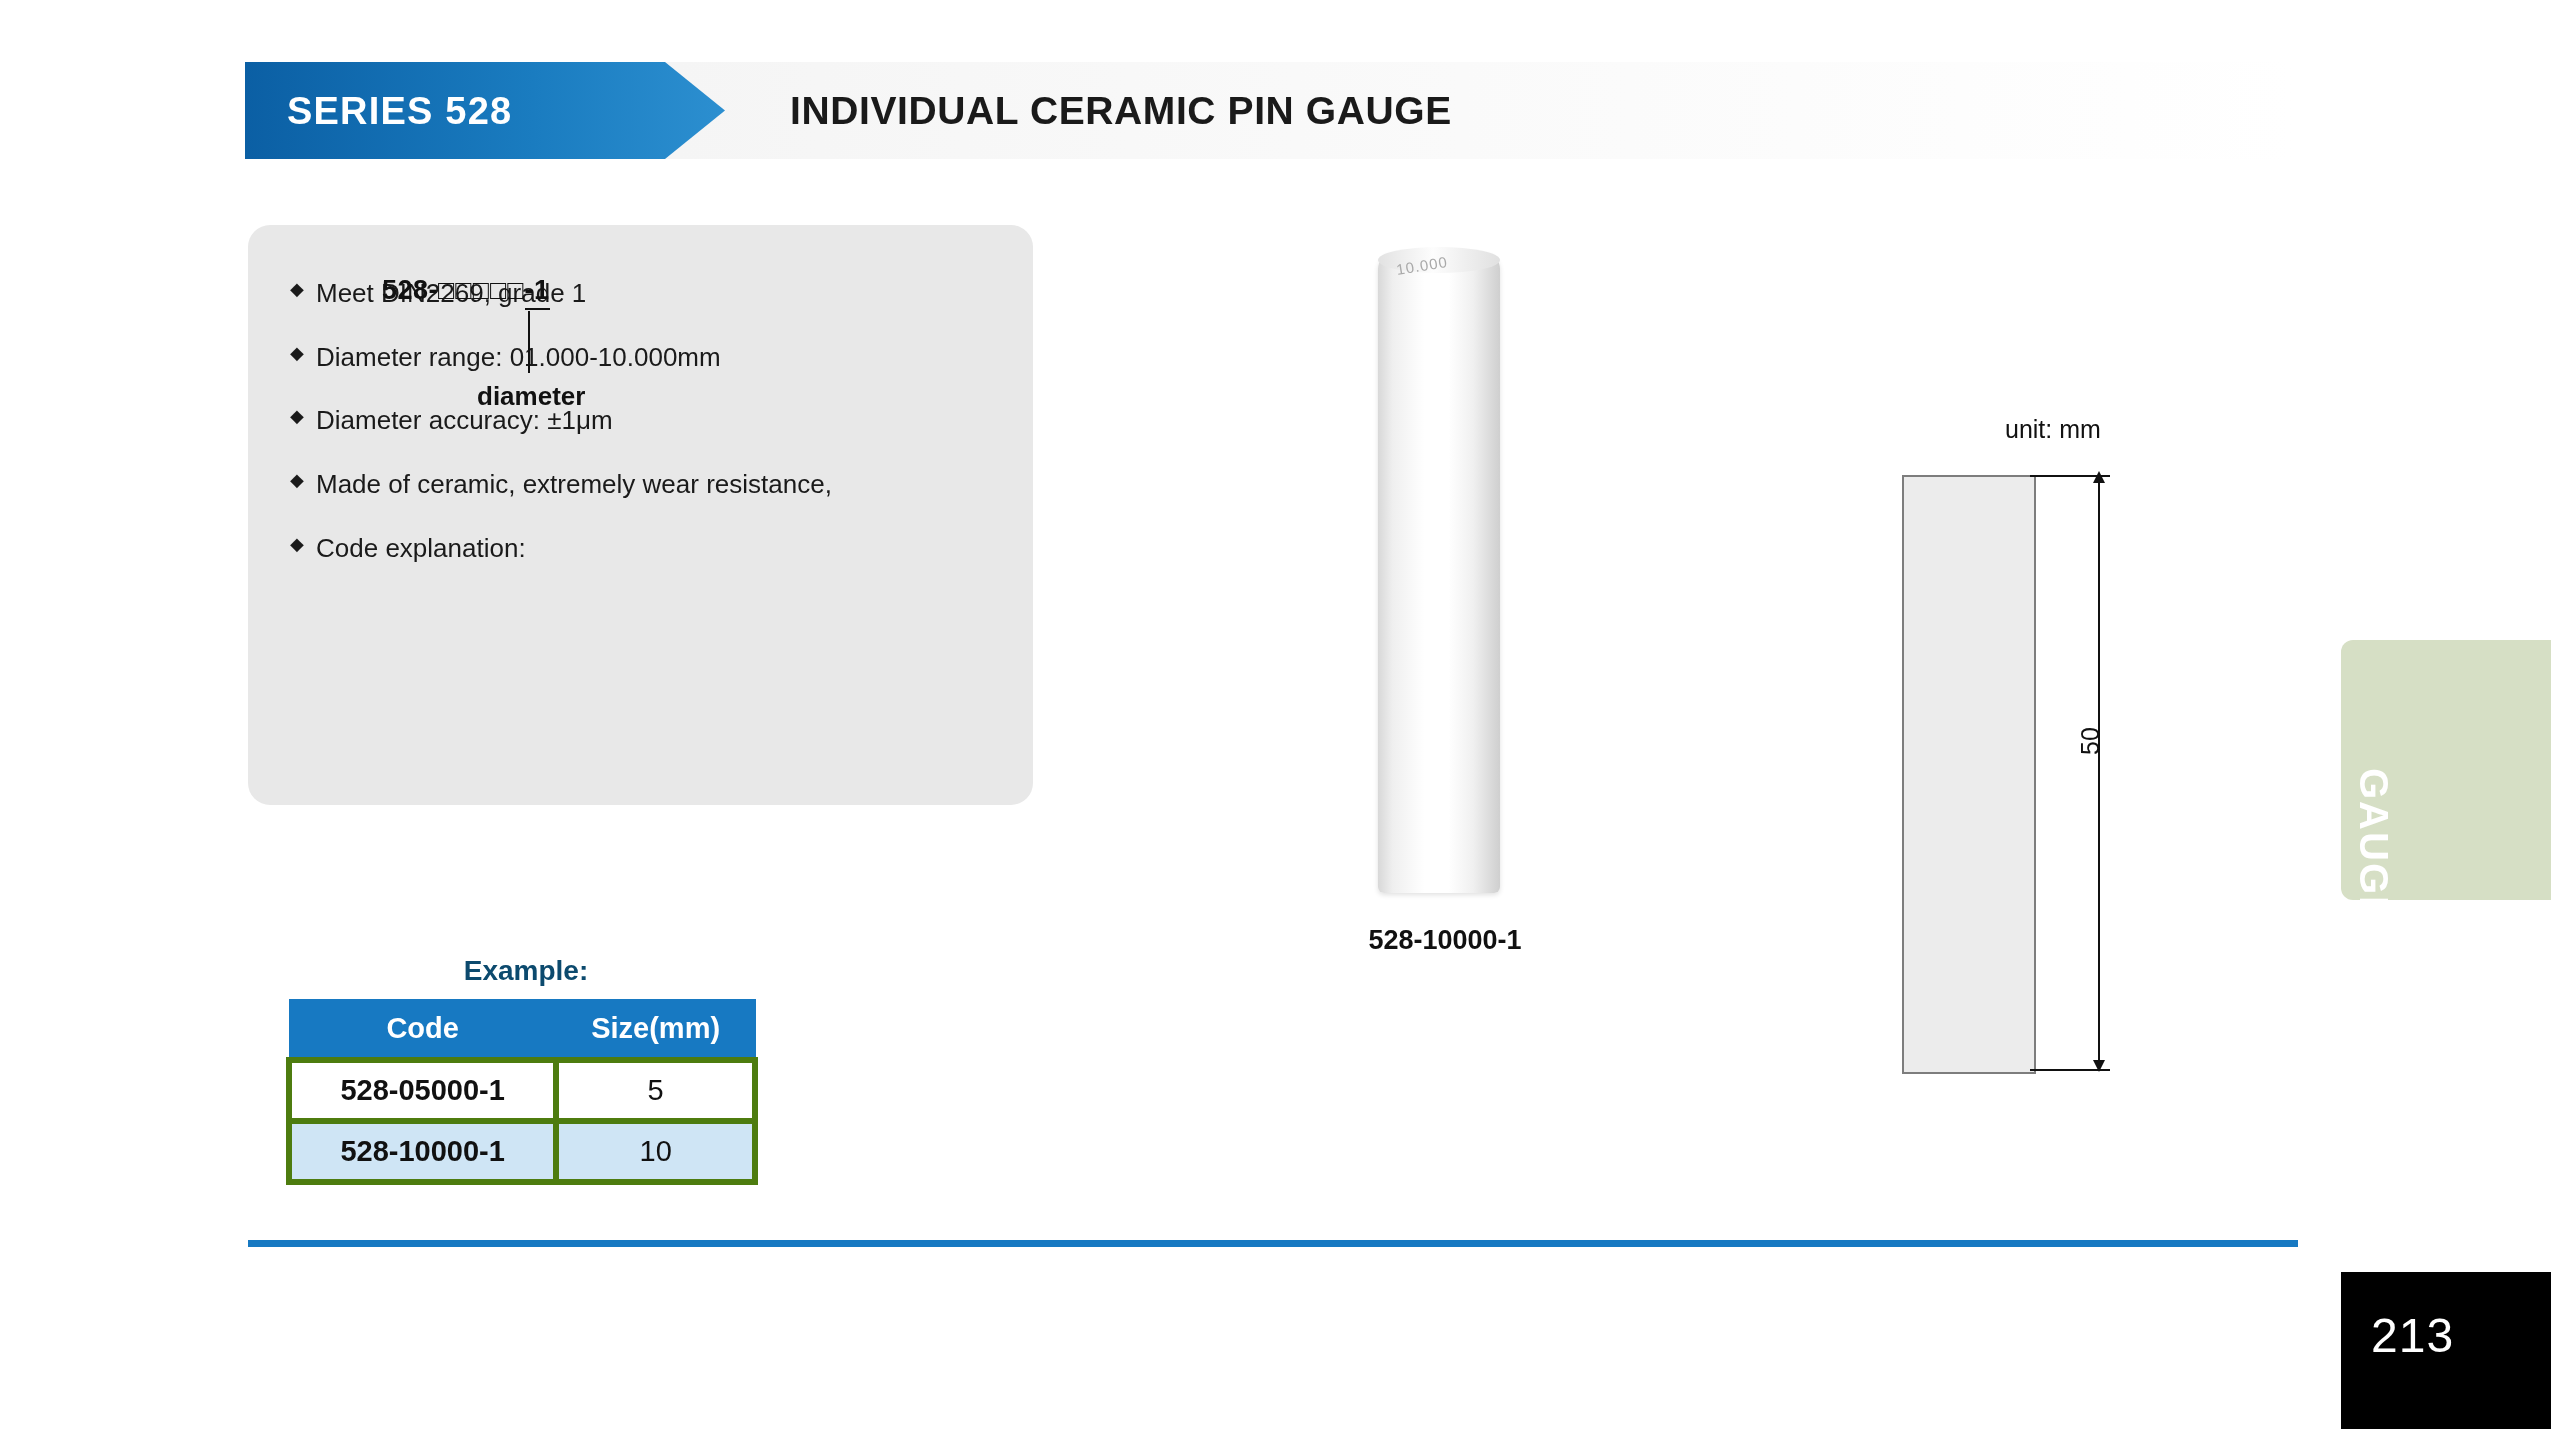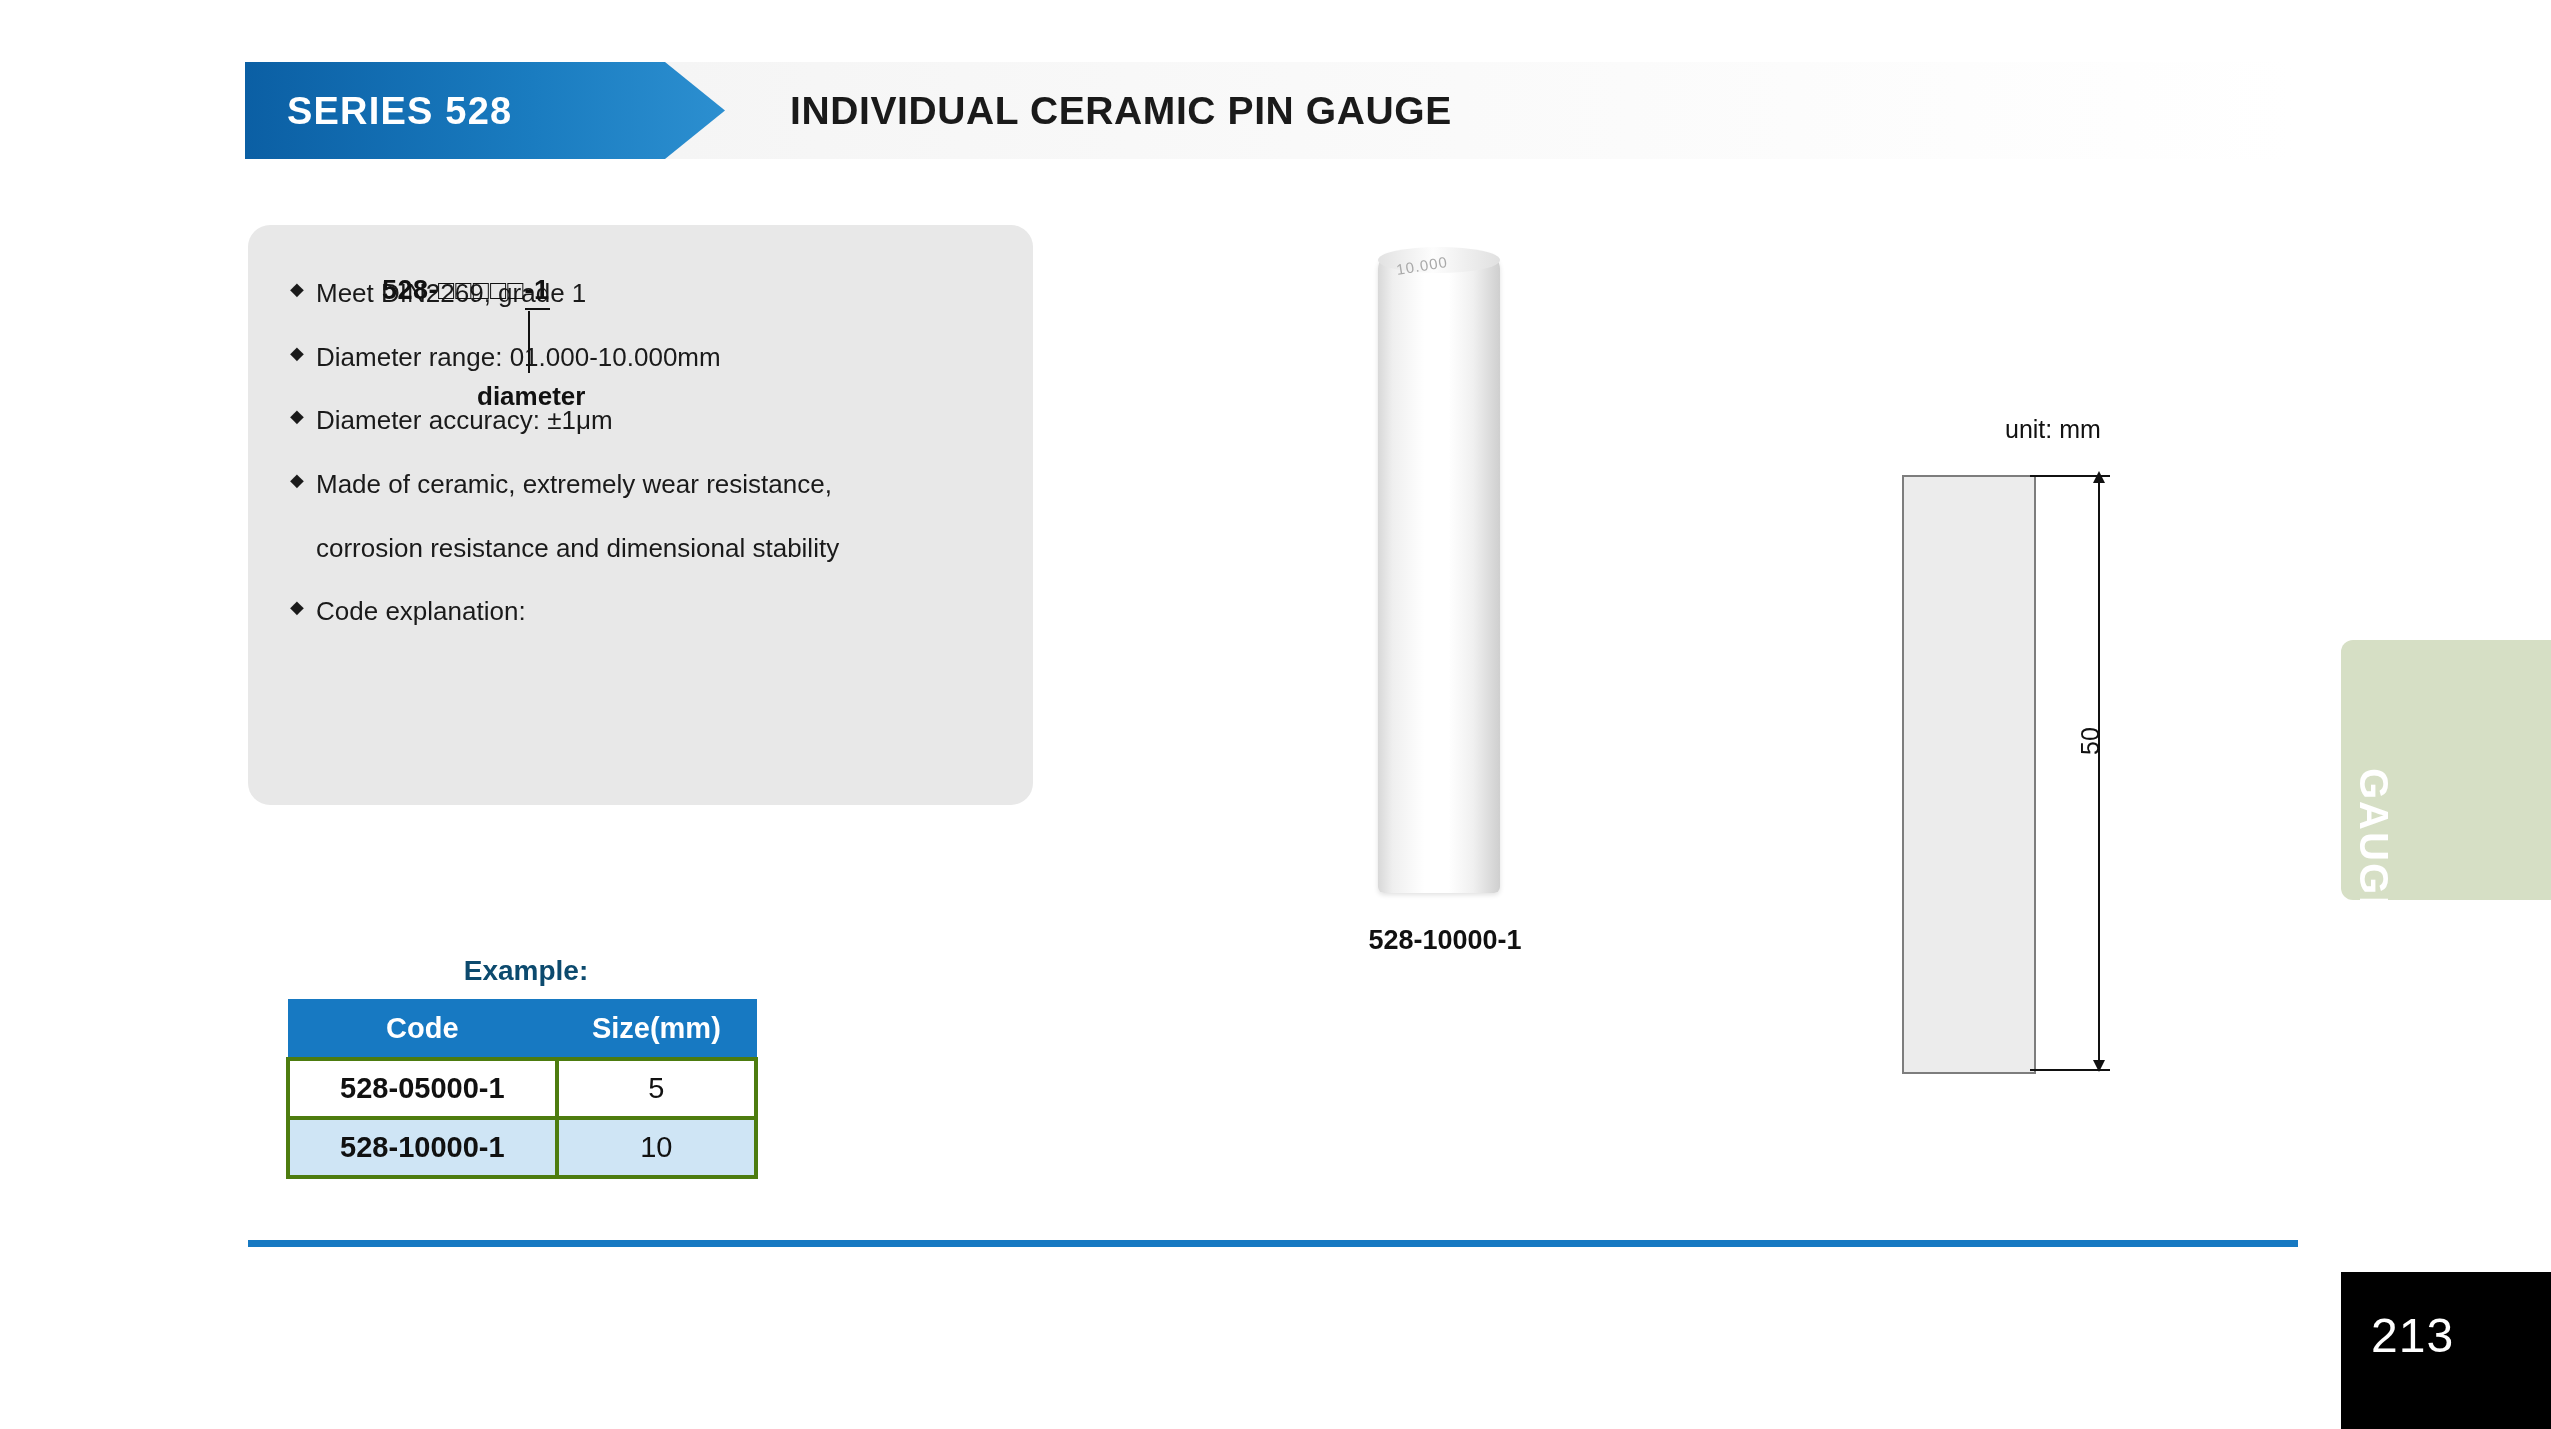--- a/index.html
+++ b/index.html
@@ -156,21 +156,21 @@
     font-weight: bold;
     text-align: center;
     padding: 12px 0;
     border: 1px solid #1779c2;
   }
   table.example th.code-col { width: 272px; }
   table.example th.size-col { width: 200px; }
   table.example td {
     text-align: center;
     padding: 11px 0;
-    border: 4px solid #4d7c0f;
+    border: 6px solid #4d7c0f;
     color: #111;
   }
   table.example tr.row-odd td { background: #ffffff; }
   table.example tr.row-even td { background: #cfe5f5; }
   table.example td.code-cell { font-weight: bold; }
 
   
   .product-photo {
     position: absolute;
     left: 1370px;
@@ -354,24 +354,20 @@
     <div class="feature-item">
       <span class="bullet">◆</span>
       <span class="feature-text">Diameter accuracy: ±1μm</span>
     </div>
 
     <div class="feature-item">
       <span class="bullet">◆</span>
       <span class="feature-text">Made of ceramic, extremely wear resistance,</span>
     </div>
 
-    <div class="feature-item">
-      <span class="bullet"></span>
-      <span class="feature-text">corrosion resistance and dimensional stability</span>
-    </div>
 
     <div class="feature-item">
       <span class="bullet">◆</span>
       <span class="feature-text">Code explanation:</span>
     </div>
 
     <div class="code-block">
       <div class="code-line">
         <span>528-</span><span class="code-boxes">□□□□□</span><span class="code-underline">-1</span>
       </div>

